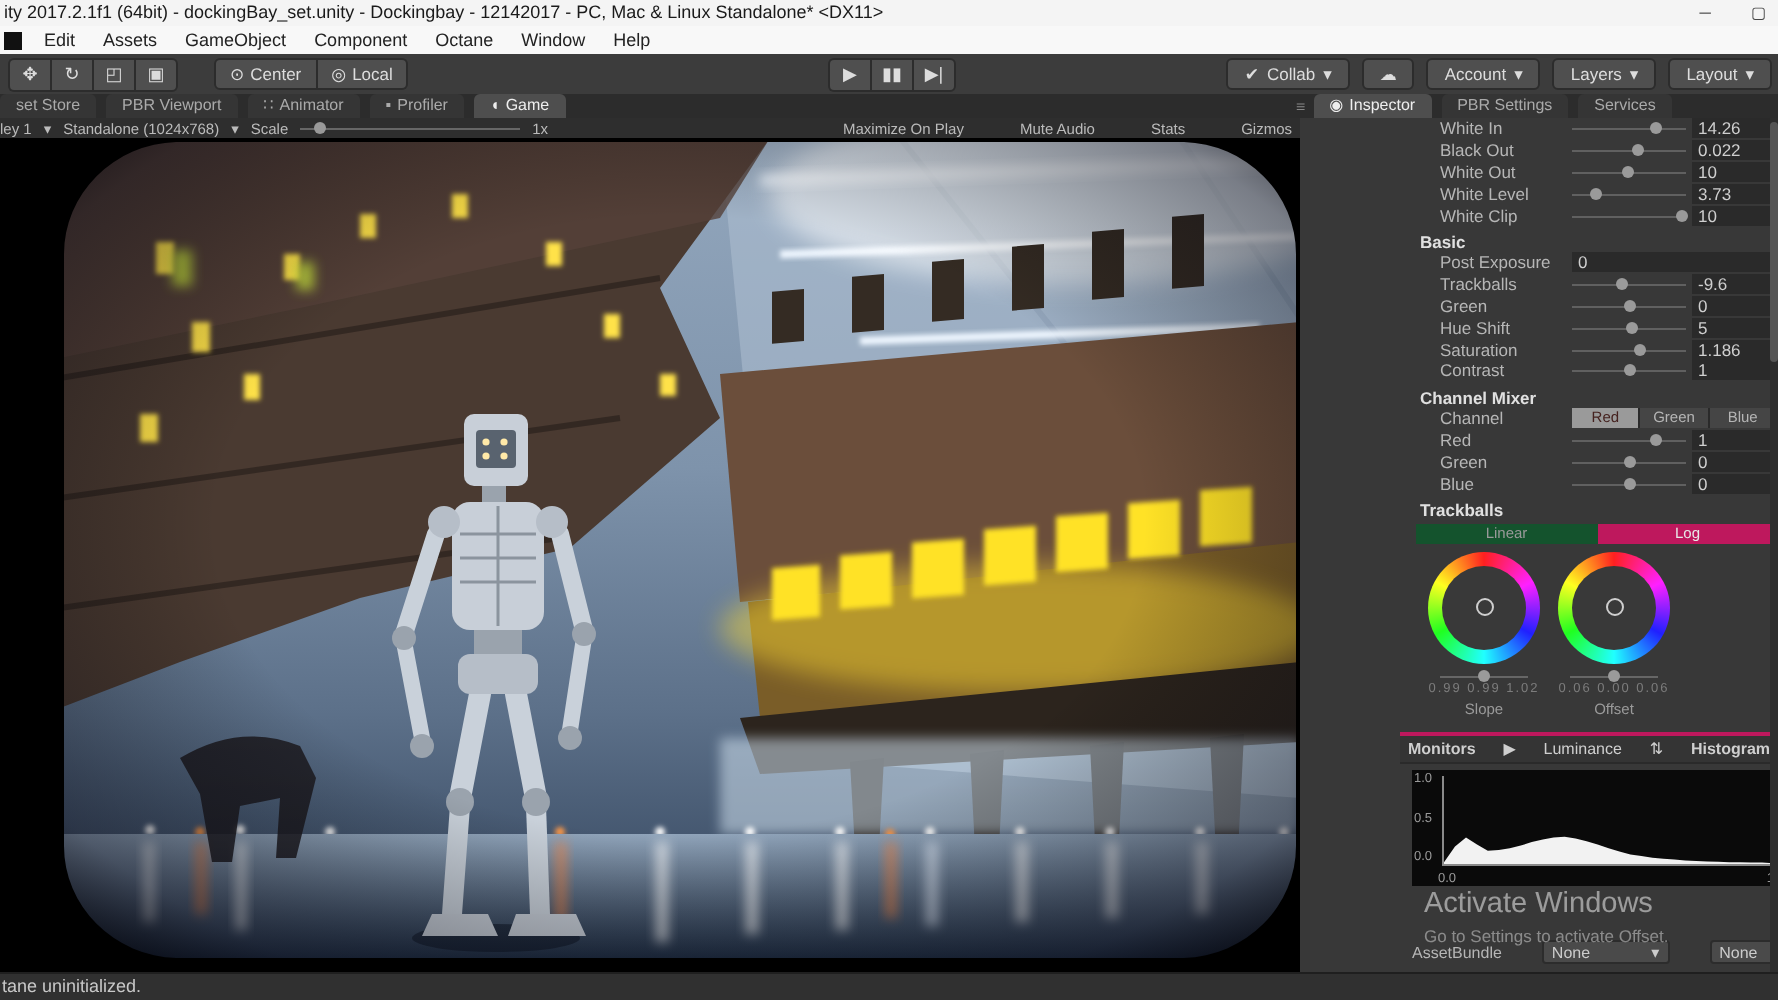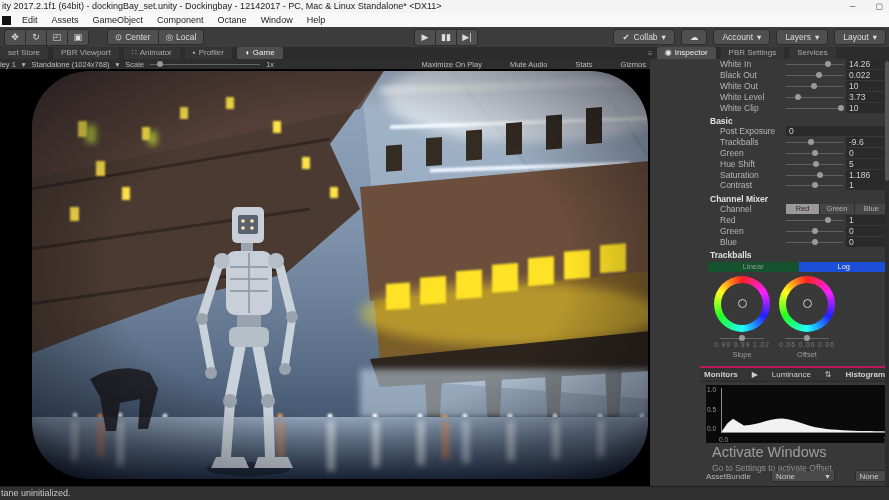--- a/index.html
+++ b/index.html
@@ -60,21 +60,21 @@
   .islider::before{content:"";position:absolute;left:0;right:0;top:5px;height:1px;background:#606060;}
   .knob{position:absolute;top:2px;width:6px;height:6px;border-radius:50%;background:#9a9a9a;transform:translateX(-50%);}
   .ival{width:40px;flex-shrink:0;background:#2a2a2a;color:#cfcfcf;height:10px;line-height:10px;padding-left:3px;overflow:hidden;white-space:nowrap;}
   .ifield{flex:1;background:#2a2a2a;color:#cfcfcf;height:10px;line-height:10px;padding-left:3px;}
   .isec{font-weight:bold;color:#e0e0e0;padding-left:10px;height:10px;line-height:10px;margin-top:3px;}
   .segs{flex:1;display:flex;height:10px;}
   .seg{flex:1;text-align:center;line-height:10px;font-size:7.5px;background:#454545;color:#b5b5b5;border-right:1px solid #2a2a2a;}
   .seg.sel{background:#9a9a9a;color:#45221f;}
   .tb-tabs{display:flex;height:10px;margin:2px 0 4px 8px;}
   .tb-tab{flex:1;text-align:center;font-size:7.5px;line-height:10px;background:#14532d;color:#999;}
-  .tb-tab.sel{background:#1d4ed8;color:#e8e8e8;}
+  .tb-tab.sel{background:#be185d;color:#e8e8e8;}
   .balls{display:flex;gap:5px;padding-left:12px;position:relative;}
   .ball{width:60px;text-align:center;}
   .wheel{position:relative;width:56px;height:56px;margin:0 auto;border-radius:50%;
     background:conic-gradient(from 0deg,#ff2020,#ff20ff 17%,#2020ff 33%,#20ffff 50%,#20ff20 67%,#ffff20 83%,#ff2020);}
   .wheel-inner{position:absolute;inset:7px;border-radius:50%;background:#393939;}
   .wheel-dot{position:absolute;left:50%;top:50%;width:7px;height:7px;margin:-4.5px 0 0 -4.5px;
     border:1.5px solid #cfcfcf;border-radius:50%;}
   .mini-slider{position:relative;width:44px;height:6px;margin:3px auto 0;}
   .mini-slider::before{content:"";position:absolute;left:0;right:0;top:3px;height:1px;background:#666;}
   .mini-slider .knob{top:0;}

